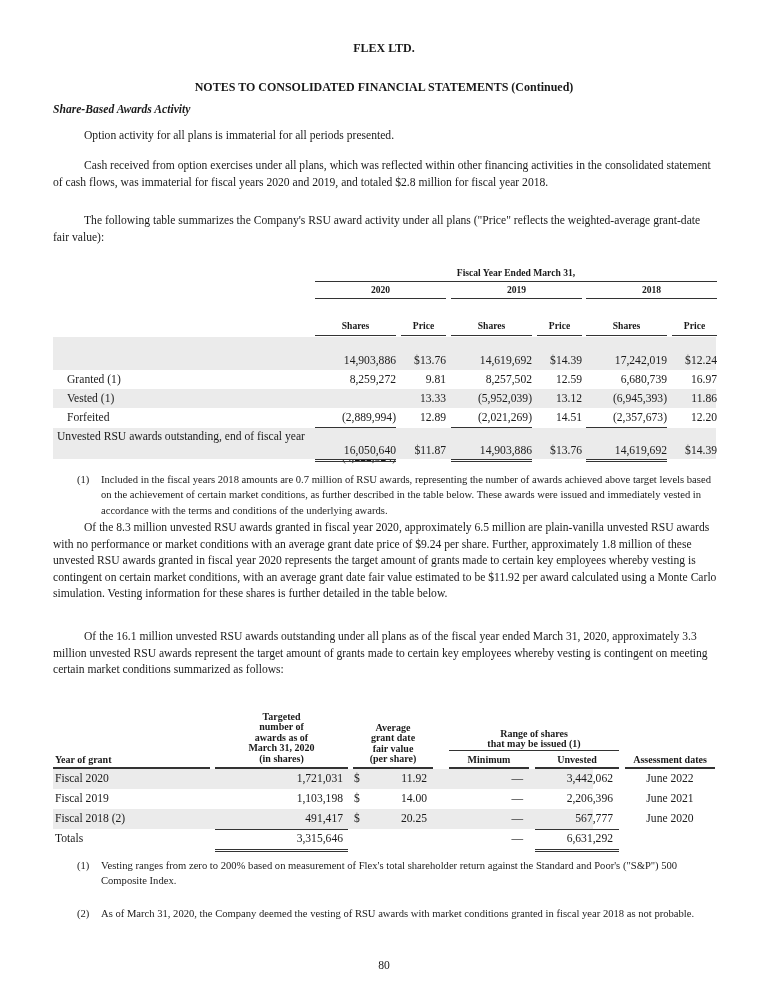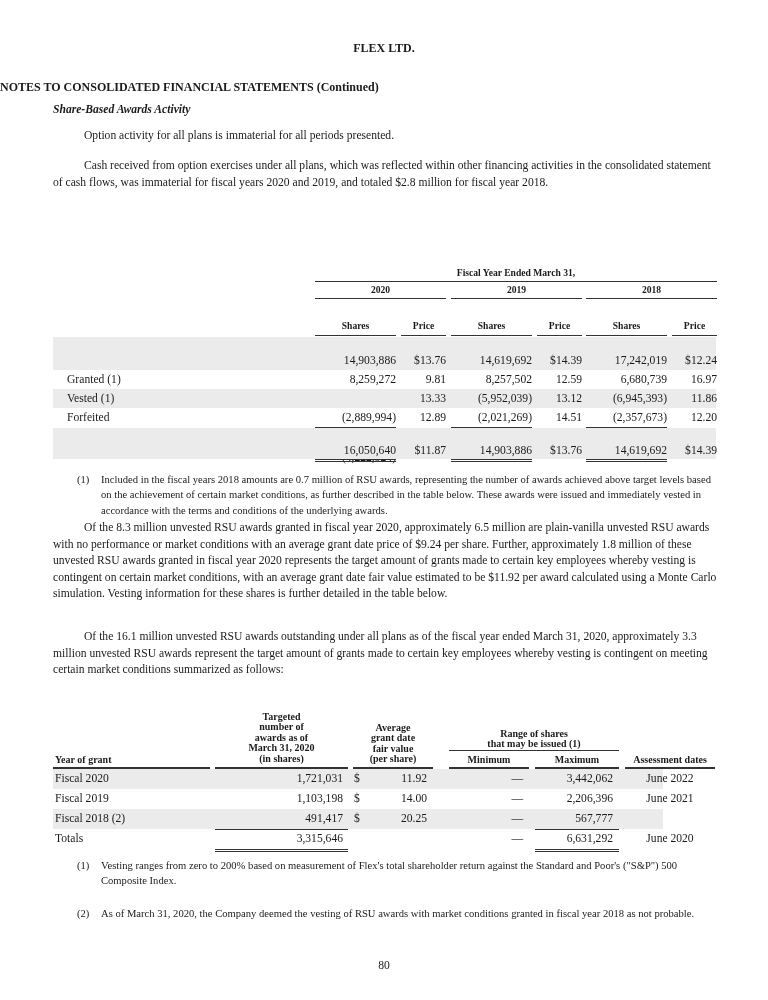--- a/index.html
+++ b/index.html
@@ -12,21 +12,21 @@
       position: relative;
       overflow: hidden;
     }
     .page { position: absolute; left: 0; top: 0; width: 768px; height: 1000px; }
     .company {
       position: absolute; top: 40px; left: 0; width: 768px;
       text-align: center; font-weight: bold; font-size: 12px;
     }
     .subtitle {
       position: absolute; top: 79px; left: 0; width: 768px;
-      text-align: left; font-weight: bold; font-size: 12px;
+      text-align: center; font-weight: bold; font-size: 12px;
     }
     .section-heading {
       position: absolute; top: 102px; left: 53px;
       font-weight: bold; font-style: italic; font-size: 11.6px;
     }
     .para { position: absolute; left: 53px; width: 665px; font-size: 11.6px; line-height: 16.5px; }
     .para .indent { display: inline-block; width: 31px; }
     .p1 { top: 128px; }
     .p2 { top: 158px; }
     .p3 { top: 213px; }
@@ -58,21 +58,21 @@
     }
     .note1 .mark, .fn .mark { position: absolute; left: 0; top: 0; }
     .note1 .txt, .fn .txt { display: block; margin-left: 24px; }
     .p4 { top: 520px; }
     .p5 { top: 629px; }
 
     
     .vt { position: absolute; top: 703px; left: 53px; width: 662px; font-size: 11.6px; }
     .vt .h { position: absolute; font-weight: bold; font-size: 10px; text-align: center; line-height: 10.4px; }
     .vt .hl { position: absolute; border-top: 1px solid #333; }
-    .vt-row { position: absolute; left: 0; width: 610px; height: 20px; line-height: 20px; }
+    .vt-row { position: absolute; left: 0; width: 540px; height: 20px; line-height: 20px; }
     .vt-row.shaded { background: #ebebeb; }
     .vt-row .c { position: absolute; }
     .right { text-align: right; }
     .center { text-align: center; }
 
     .fn { position: absolute; left: 77px; width: 640px; font-size: 10.6px; line-height: 15.3px; }
     .fn1 { top: 858px; }
     .fn2 { top: 906px; }
     .pagenum { position: absolute; top: 958px; left: 0; width: 768px; text-align: center; font-size: 11.6px; }
   </style>
@@ -81,20 +81,21 @@
 
 <div class="page">
 
   <div class="company">FLEX LTD.</div>
   <div class="subtitle">NOTES TO CONSOLIDATED FINANCIAL STATEMENTS (Continued)</div>
 
   <div class="section-heading">Share-Based Awards Activity</div>
 
   <div class="para p1"><span class="indent"></span><span>Option activity for all plans is immaterial for all periods presented.</span></div>
   <div class="para p2"><span class="indent"></span><span>Cash received from option exercises under all plans, which was reflected within other financing activities in the consolidated statement of cash flows, was immaterial for fiscal years 2020 and 2019, and totaled $2.8 million for fiscal year 2018.</span></div>
+  <div class="para p3"><span class="indent"></span><span>The following table summarizes the Company's RSU award activity under all plans ("Price" reflects the weighted-average grant-date fair value):</span></div>
 
   <div class="rsu-table">
     <div class="rsu-title hdr-small">Fiscal Year Ended March 31,</div>
     <div class="rsu-topline"></div>
 
     <div class="rsu-year hdr-small" style="left:262px;width:131px;">2020</div>
     <div class="rsu-year hdr-small" style="left:398px;width:131px;">2019</div>
     <div class="rsu-year hdr-small" style="left:533px;width:131px;">2018</div>
     <div class="rsu-yearline" style="left:262px;width:131px;"></div>
     <div class="rsu-yearline" style="left:398px;width:131px;"></div>
@@ -149,20 +150,21 @@
       <div class="num" style="top:2px;left:398px;width:81px;">(2,021,269)</div>
       <div class="num" style="top:2px;left:484px;width:45px;">14.51</div>
       <div class="num" style="top:2px;left:533px;width:81px;">(2,357,673)</div>
       <div class="num" style="top:2px;left:619px;width:45px;">12.20</div>
     </div>
     <div class="uline" style="top:165px;left:262px;width:81px;"></div>
     <div class="uline" style="top:165px;left:398px;width:81px;"></div>
     <div class="uline" style="top:165px;left:533px;width:81px;"></div>
 
     <div class="rsu-row shaded" style="top:166px;height:31px;">
+      <div class="label" style="top:1px;width:255px;">Unvested RSU awards outstanding, end of fiscal year</div>
       <div class="num" style="top:15px;left:262px;width:81px;">16,050,640</div>
       <div class="num" style="top:15px;left:348px;width:45px;">$11.87</div>
       <div class="num" style="top:15px;left:398px;width:81px;">14,903,886</div>
       <div class="num" style="top:15px;left:484px;width:45px;">$13.76</div>
       <div class="num" style="top:15px;left:533px;width:81px;">14,619,692</div>
       <div class="num" style="top:15px;left:619px;width:45px;">$14.39</div>
     </div>
     <div class="dline" style="top:197px;left:262px;width:81px;"></div>
     <div class="dline" style="top:197px;left:398px;width:81px;"></div>
     <div class="dline" style="top:197px;left:533px;width:81px;"></div>
@@ -194,21 +196,21 @@
       <div>(per share)</div>
     </div>
 
     <div class="h" style="left:396px;top:26px;width:170px;">
       <div>Range of shares</div>
       <div>that may be issued (1)</div>
     </div>
     <div class="hl" style="left:396px;top:47px;width:170px;"></div>
 
     <div class="h" style="left:396px;top:52px;width:80px;">Minimum</div>
-    <div class="h" style="left:482px;top:52px;width:84px;">Maximum</div>
+    <div class="h" style="left:482px;top:52px;width:84px;">Unvested</div>
     <div class="h" style="left:572px;top:52px;width:90px;">Assessment dates</div>
 
     <div class="hl" style="left:0;top:64px;width:157px;border-top-width:2px;"></div>
     <div class="hl" style="left:162px;top:64px;width:133px;border-top-width:2px;"></div>
     <div class="hl" style="left:300px;top:64px;width:80px;border-top-width:2px;"></div>
     <div class="hl" style="left:396px;top:64px;width:80px;border-top-width:2px;"></div>
     <div class="hl" style="left:482px;top:64px;width:84px;border-top-width:2px;"></div>
     <div class="hl" style="left:572px;top:64px;width:90px;border-top-width:2px;"></div>
 
     <div class="vt-row shaded" style="top:66px;">
@@ -229,21 +231,21 @@
       <div class="c right" style="left:482px;width:78px;">2,206,396</div>
       <div class="c center" style="left:572px;width:90px;">June 2021</div>
     </div>
     <div class="vt-row shaded" style="top:106px;">
       <div class="c" style="left:2px;">Fiscal 2018 (2)</div>
       <div class="c right" style="left:162px;width:128px;">491,417</div>
       <div class="c" style="left:301px;">$</div>
       <div class="c right" style="left:320px;width:54px;">20.25</div>
       <div class="c right" style="left:396px;width:74px;">—</div>
       <div class="c right" style="left:482px;width:78px;">567,777</div>
-      <div class="c center" style="left:572px;width:90px;margin-top:20px;">June 2020</div>
+      <div class="c center" style="left:572px;width:90px;">June 2020</div>
     </div>
     <div class="hl" style="left:162px;top:126px;width:133px;"></div>
     <div class="hl" style="left:482px;top:126px;width:84px;"></div>
     <div class="vt-row" style="top:126px;">
       <div class="c" style="left:2px;">Totals</div>
       <div class="c right" style="left:162px;width:128px;">3,315,646</div>
       <div class="c right" style="left:396px;width:74px;">—</div>
       <div class="c right" style="left:482px;width:78px;">6,631,292</div>
     </div>
     <div class="dline" style="left:162px;top:146px;width:133px;"></div>

